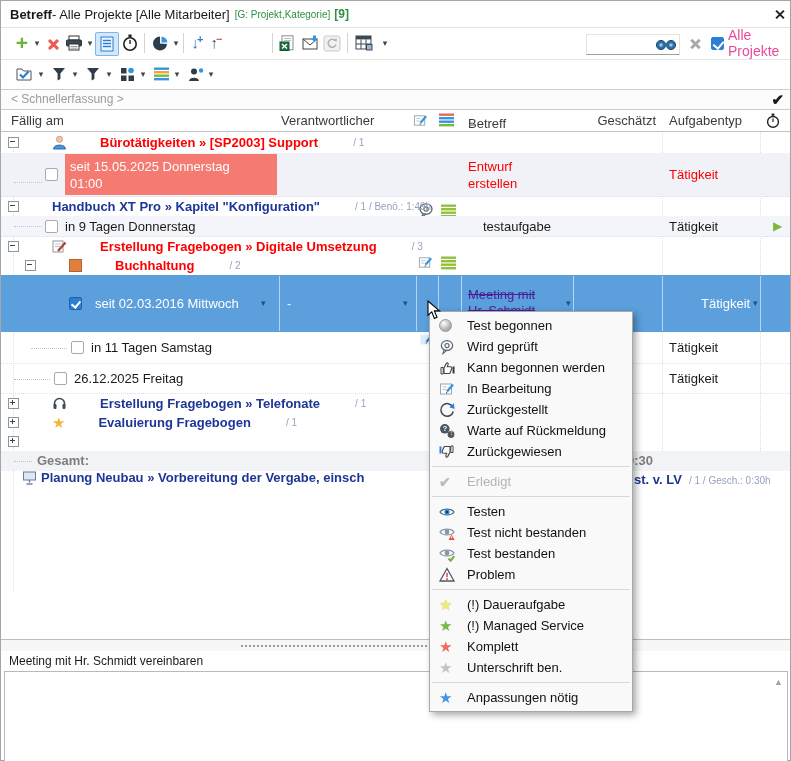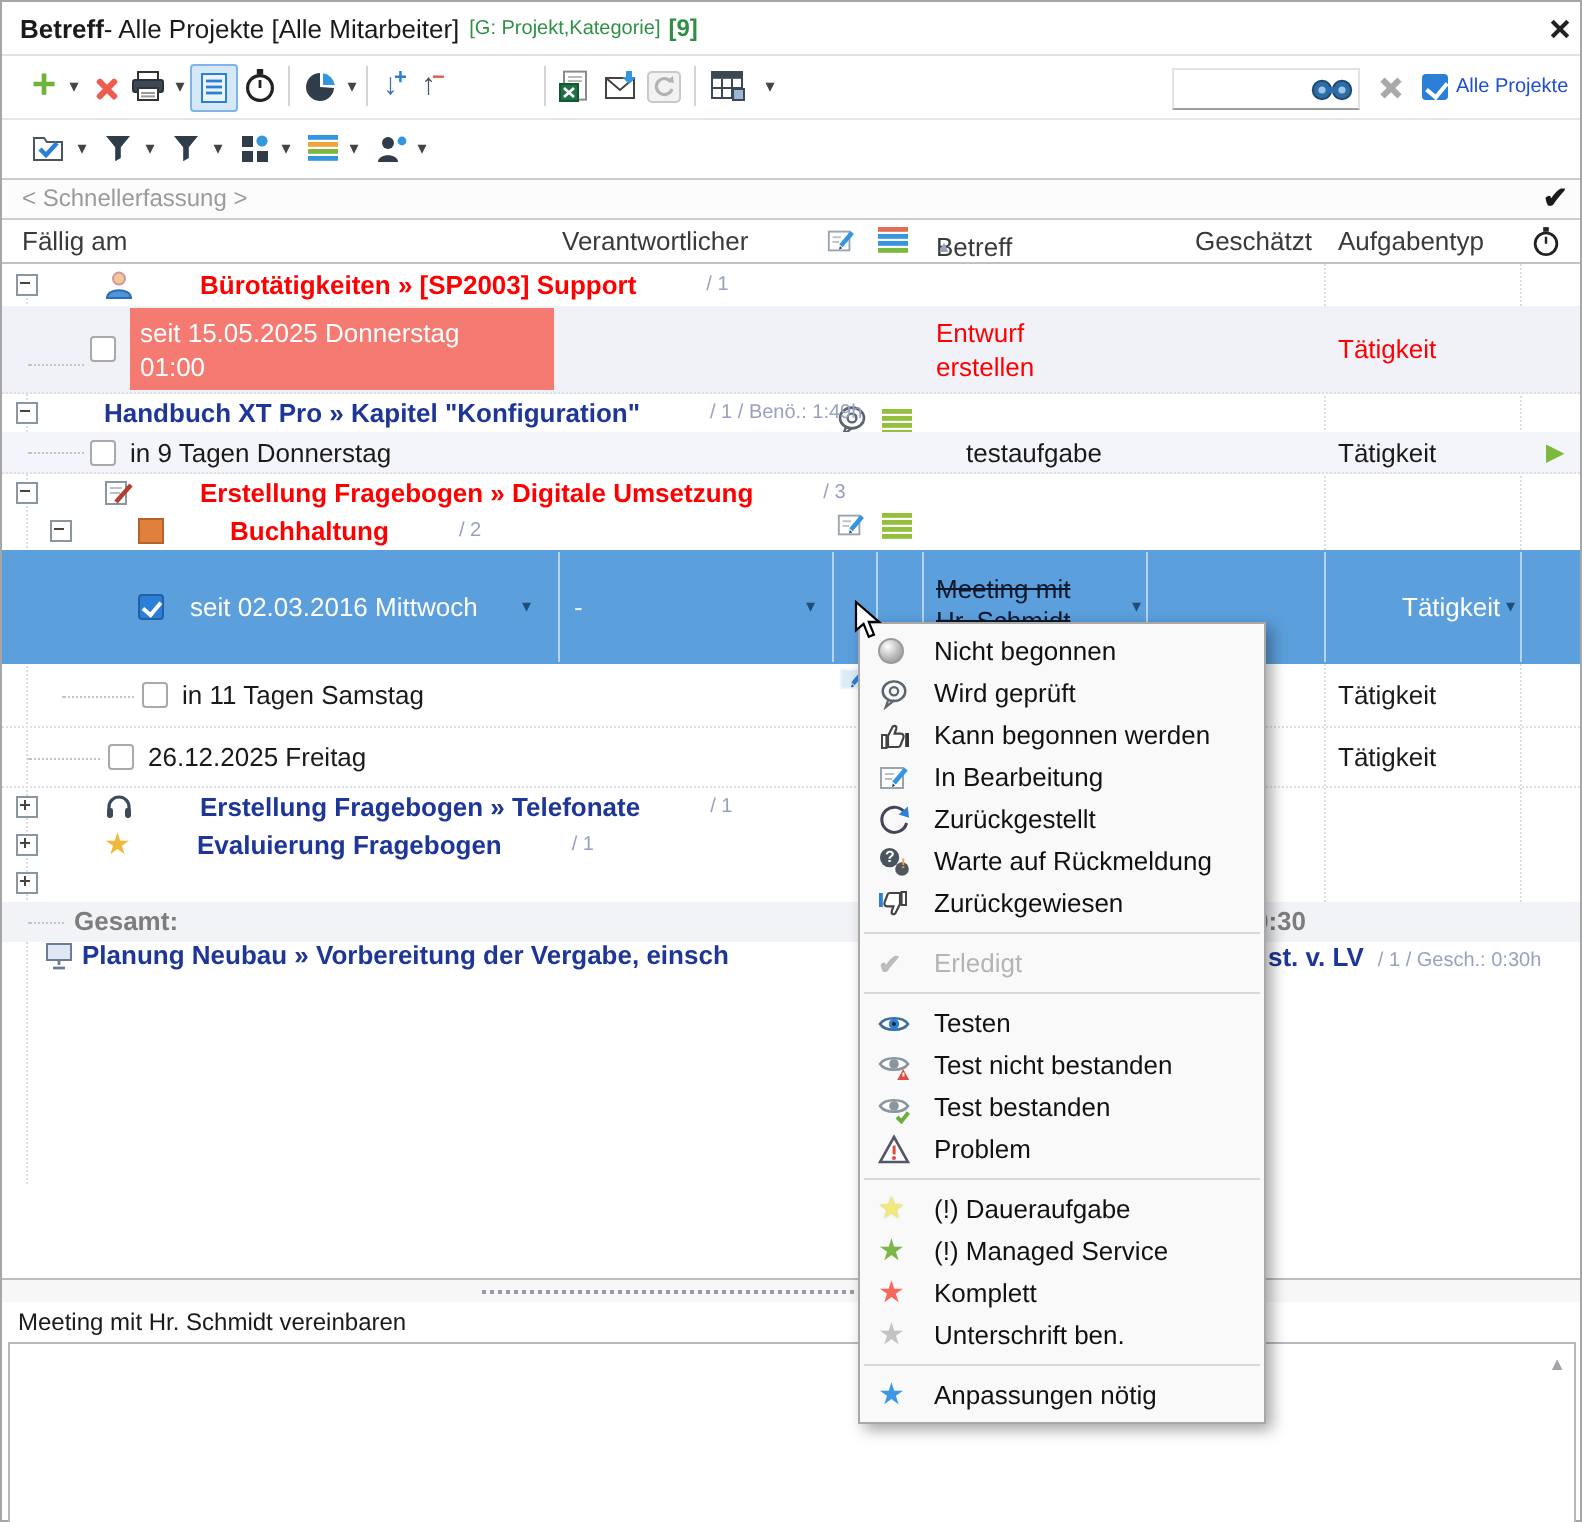--- a/index.html
+++ b/index.html
@@ -25,21 +25,21 @@
   .vsep-t{position:absolute;top:5px;width:1px;height:20px;background:#d4d4d4;}
   .plus-g{color:#6db33c;font-weight:bold;font-size:21px;line-height:20px;}
   .report-btn{background:#d5e8f8;border:1px solid #7eb4ea;border-radius:2px;width:22px;height:22px;top:4px;}
   .sortarrow{font-size:15px;font-weight:bold;color:#41586e;line-height:18px;}
   .supmark{font-size:11px;font-weight:bold;margin-left:-2px;margin-top:-8px;}
   .search-field{position:absolute;left:585px;top:6px;width:92px;height:19px;background:#fff;border:1px solid #e3e3e3;border-bottom:1px solid #9d9d9d;}
   .search-field input{position:absolute;inset:0;border:none;outline:none;width:70px;height:17px;font-size:12px;padding:0 2px;background:transparent;}
   .chk{width:13px;height:13px;border-radius:2px;box-sizing:border-box;position:relative;}
   .chk.on{background:#2b7fd6;border:1px solid #2b7fd6;}
   .chk.on::after{content:"";position:absolute;left:3px;top:1px;width:5px;height:8px;border:solid #fff;border-width:0 2px 2px 0;transform:rotate(40deg);}
-  .lbl13{font-size:10px;color:#1d4ed8;}
+  .lbl13{font-size:14px;color:#ec4899;}
   
   .quick{position:absolute;left:0;top:88px;width:100%;height:21px;background:#fcfcfc;border-top:1px solid #cdcdcd;border-bottom:1px solid #cdcdcd;box-sizing:border-box;font-size:12px;color:#9b9b9b;line-height:19px;padding-left:10px;}
   .quick .ok{position:absolute;right:6px;top:0px;color:#1a1a1a;font-size:15px;font-weight:bold;}
   
   .chead{position:absolute;left:0;top:109px;width:100%;height:22px;border-bottom:1px solid #c2c2c2;box-sizing:border-box;font-size:13px;color:#3a3a3a;background:#fff;}
   .chead span{position:absolute;top:3px;line-height:16px;}
   .sorticon{font-size:8px;color:#97a4bc;}
   
   .list{position:absolute;left:0;top:131px;width:100%;height:507px;background:#fff;overflow:hidden;}
   .guide{position:absolute;width:0;border-left:1px dotted #dcdce6;}
@@ -60,21 +60,21 @@
   .cb.on::after{content:"";position:absolute;left:3px;top:1px;width:4px;height:7px;border:solid #fff;border-width:0 2px 2px 0;transform:rotate(40deg);}
   .stub{position:absolute;border-bottom:1px dotted #c2c2d0;height:0;}
   .celltxt{position:absolute;font-size:13px;color:#1a1a1a;white-space:nowrap;}
   .salmon{position:absolute;left:64px;top:1px;bottom:1px;width:212px;background:#f47a72;color:#fff;font-size:13px;line-height:17px;padding:4px 0 0 5px;box-sizing:border-box;}
   .redtxt{color:#fe0000;}
   .playtri{color:#7cb83e;font-size:12px;}
   
   .sel{background:#5b9fdc;}
   .sel .wsep{position:absolute;top:1px;bottom:1px;width:1px;background:rgba(255,255,255,.55);}
   .sel .scaret{position:absolute;top:0;line-height:57px;font-size:9px;color:#1f4e79;}
-  .strike{color:#0f172a;text-decoration:line-through;}
+  .strike{color:#4c1d95;text-decoration:line-through;}
   .totrow{background:#f2f3f7;}
   .tot-lbl{position:absolute;left:36px;top:0;line-height:20px;font-size:13px;font-weight:bold;color:#7d7d7d;}
   .tot-val{position:absolute;left:572px;width:80px;top:0;line-height:20px;text-align:right;font-size:13px;font-weight:bold;color:#7d7d7d;}
   
   .split{position:absolute;left:0;top:638px;width:100%;height:12px;background:#f7f7f7;border-top:1px solid #bdbdbd;}
   .grip{position:absolute;left:240px;top:5px;width:190px;border-top:2px dotted #9a9aa6;}
   .dlabel{position:absolute;left:0;top:650px;width:100%;height:20px;font-size:12px;color:#1a1a1a;line-height:20px;padding-left:8px;box-sizing:border-box;background:#fff;}
   .note{position:absolute;left:3px;top:670px;width:784px;height:91px;border:1px solid #b8b8c0;border-bottom:none;background:#fff;box-sizing:border-box;}
   .note textarea{position:absolute;inset:0;width:100%;height:100%;border:none;outline:none;resize:none;box-sizing:border-box;font-family:"Liberation Sans",sans-serif;}
   .scrollup{position:absolute;right:4px;top:5px;font-size:9px;color:#a3a3ab;}
@@ -505,21 +505,21 @@
   <div class="note">
     <textarea style=""></textarea>
     <span class="scrollup">▲</span>
   </div>
 
   <div class="menu">
     <div class="mi">
         <span class="mic">
           <span class="sph"></span>
         </span>
-        <span>Nicht begonnen</span>
+        <span>Test begonnen</span>
       </div>
     <div class="mi">
         <span class="mic">
           <svg width="16" height="16" viewBox="0 0 16 17">
             <ellipse cx="8" cy="7" rx="6" ry="5.2" fill="none" stroke="#5a6570" stroke-width="1.3"></ellipse>
             <circle cx="8" cy="7" r="2.2" fill="none" stroke="#5a6570" stroke-width="1.2"></circle>
             <path d="M5,11.5 L3.6,15.5 L8.2,11.8" fill="none" stroke="#5a6570" stroke-width="1.2"></path>
           </svg>
         </span>
         <span>Wird geprüft</span>

